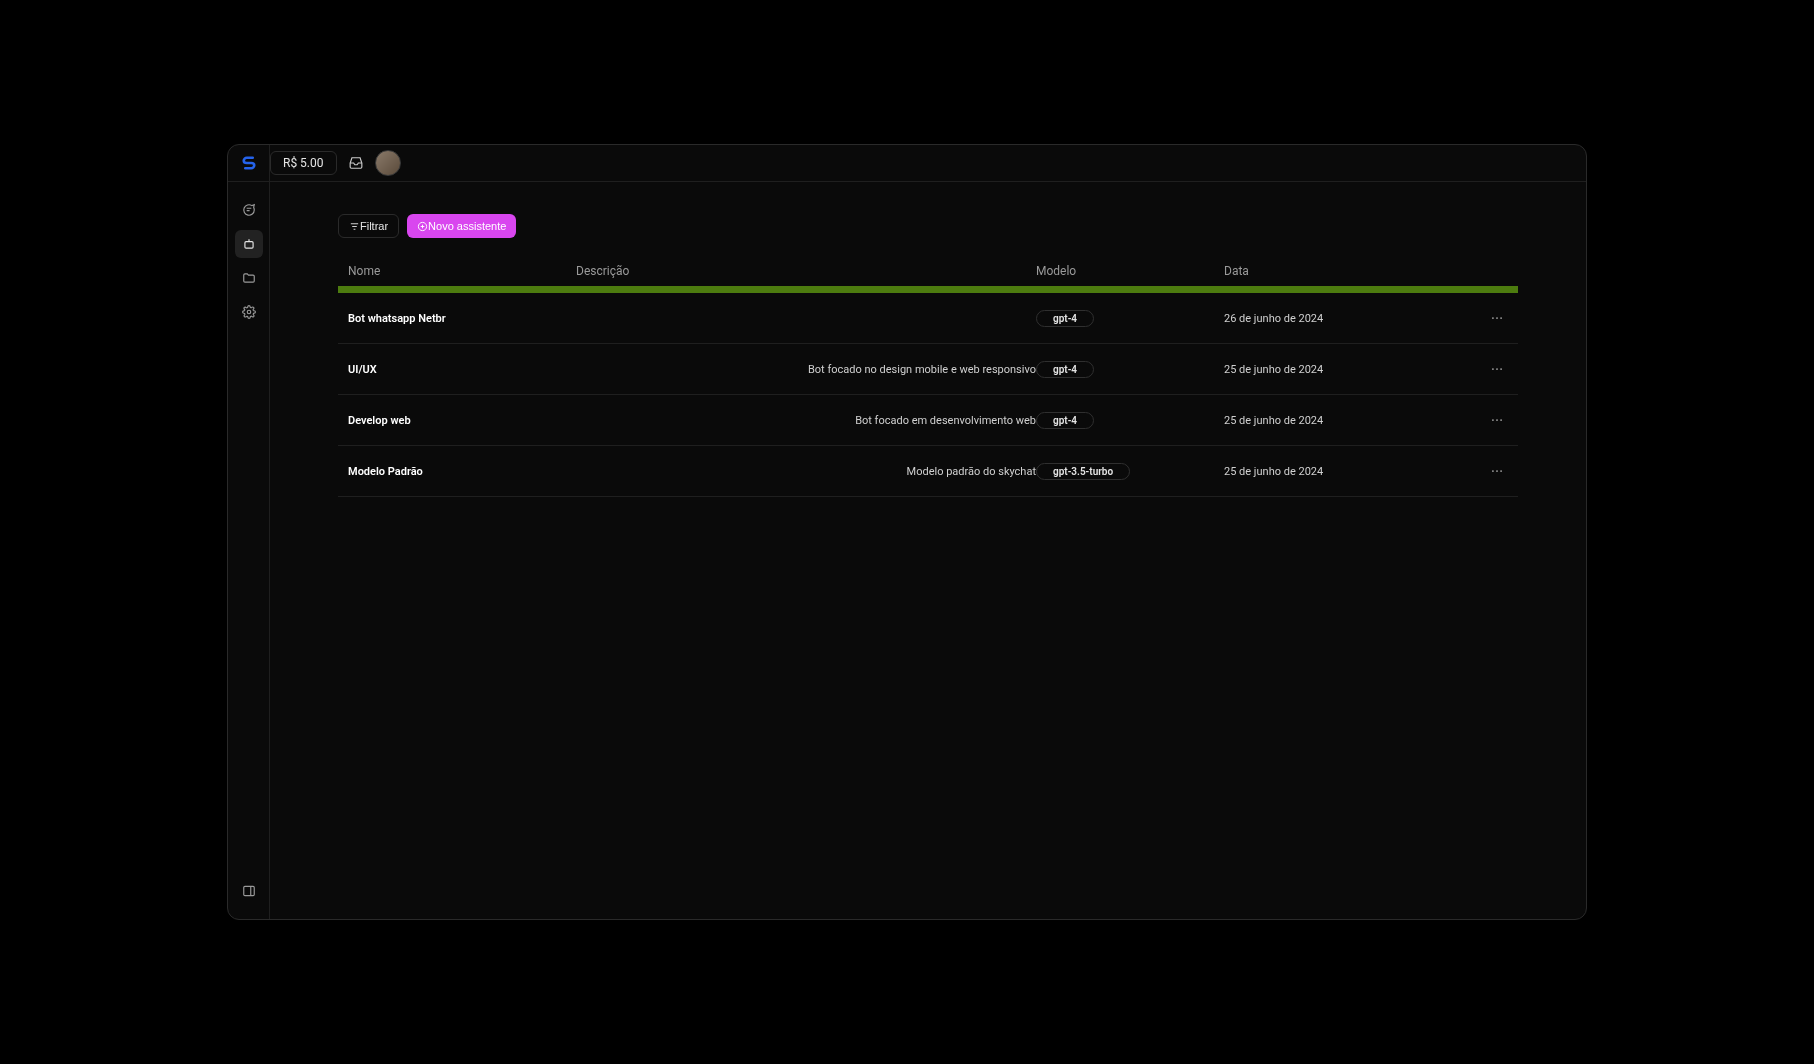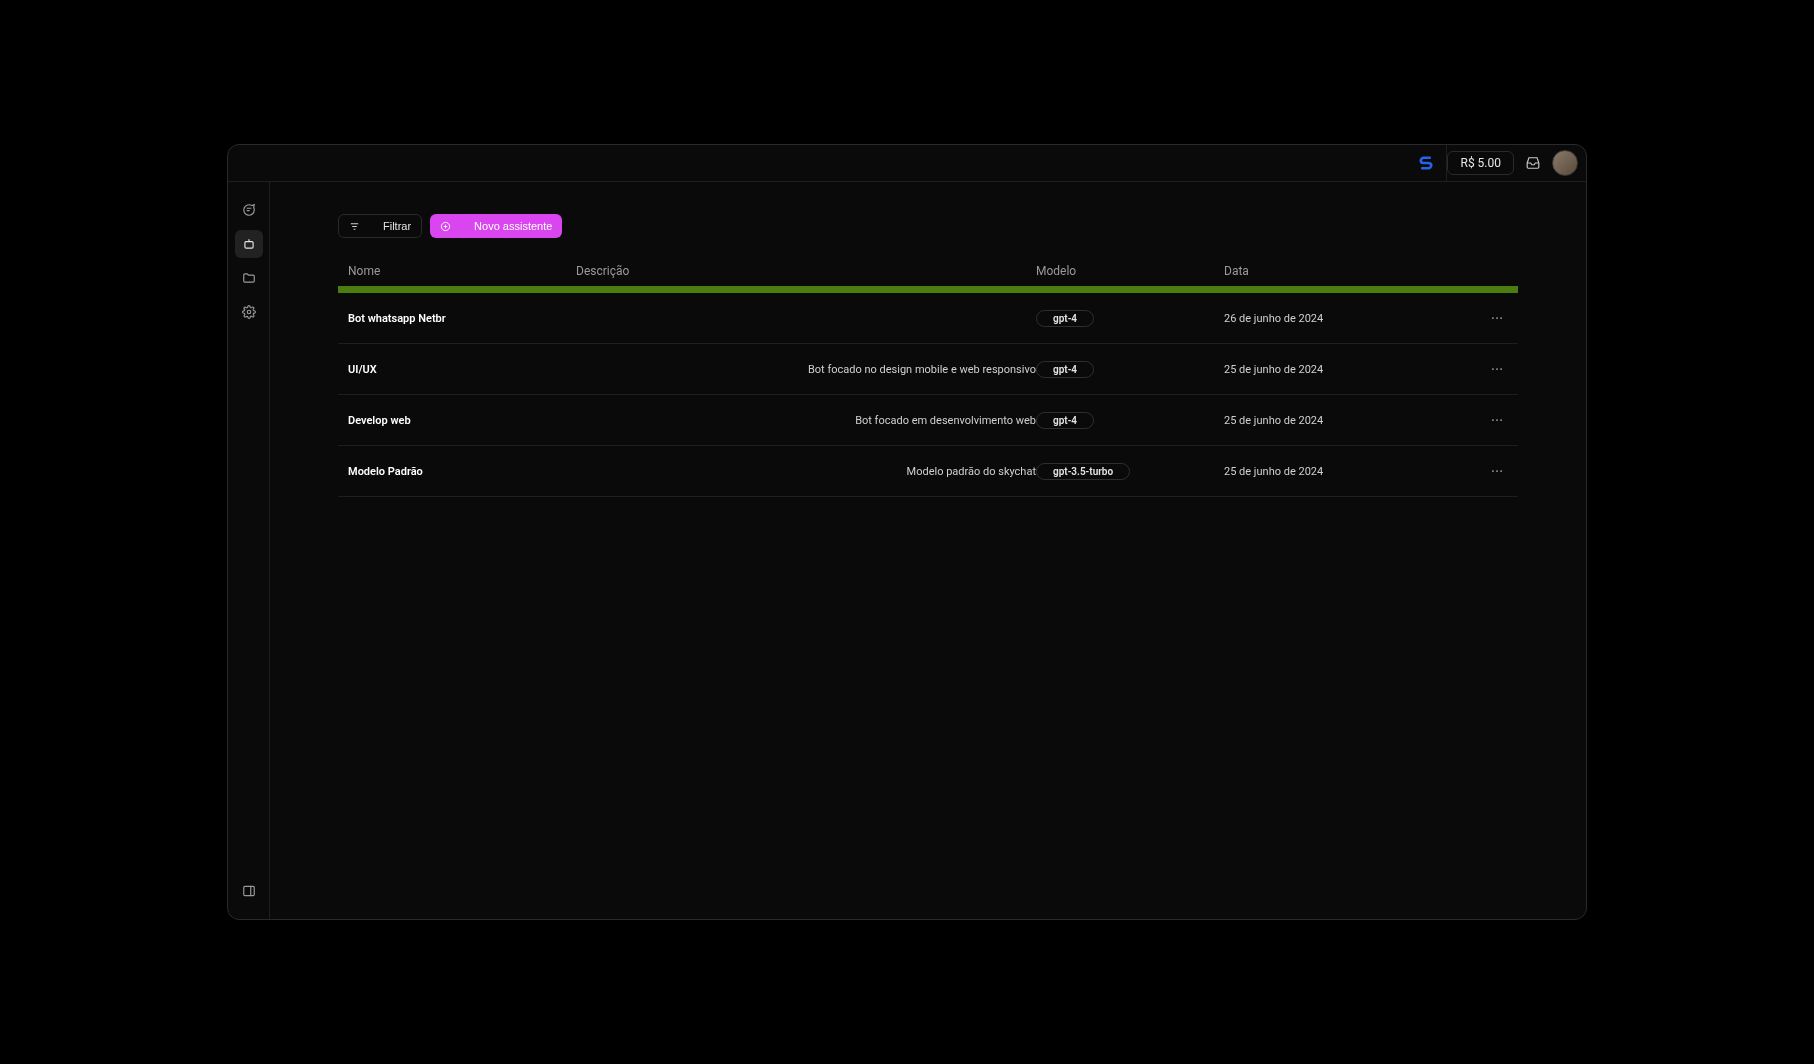--- a/index.html
+++ b/index.html
@@ -26,21 +26,21 @@
     display: flex;
     flex-direction: column;
     overflow: hidden;
     position: relative;
   }
   .topbar {
     height: 37px;
     border-bottom: 1px solid #1f1f1f;
     display: flex;
     align-items: center;
-    justify-content: flex-end;
+    justify-content: flex-start;
     padding: 0 8px 0 0;
   }
   .logo-box {
     width: 42px;
     height: 37px;
     display: flex;
     align-items: center;
     justify-content: center;
     border-right: 1px solid #1f1f1f;
   }
@@ -124,21 +124,21 @@
     font-size: 11px;
     color: #8a8a8a;
   }
   .header-actions {
     display: flex;
     gap: 8px;
   }
   .btn {
     display: inline-flex;
     align-items: center;
-    gap: 23px;
+    gap: 0;
     font-size: 11px;
     border-radius: 6px;
     padding: 5px 10px;
     cursor: pointer;
     border: none;
   }
   .btn-outline {
     background: transparent;
     border: 1px solid #2a2a2a;
     color: #e5e5e5;

